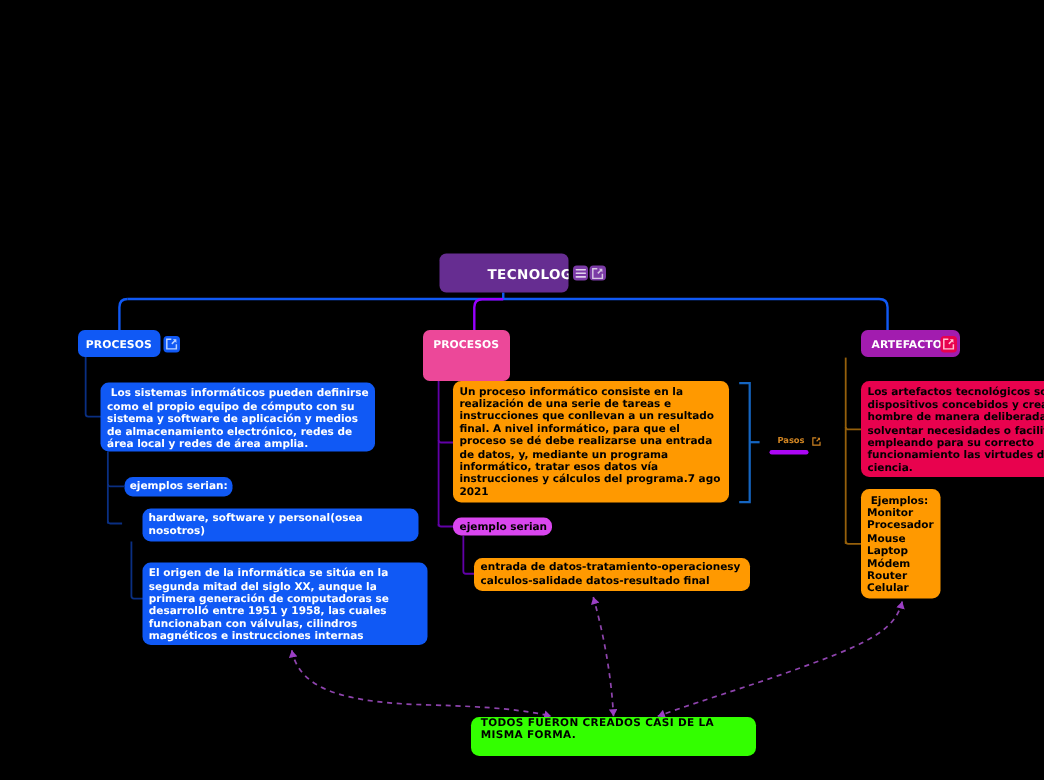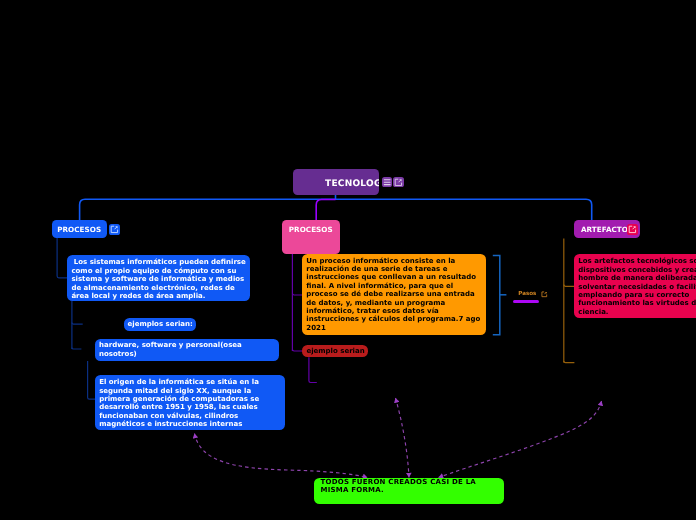--- a/index.html
+++ b/index.html
@@ -88,27 +88,28 @@
     <div class="pill" style="left:51.7px;top:220.3px;width:55px;height:17.5px;font-size:7.2px;letter-spacing:0.05px;line-height:20.1px;background:#1059f5;">PROCESOS</div>
     <div class="icon" style="left:109px;top:224px;width:11px;height:11px;background:#1059f5;">
       <svg viewBox="0 0 24 24" width="8.8" height="8.8">
         <g fill="none" stroke="#bcd3ff" stroke-width="2.7" stroke-linecap="butt" stroke-linejoin="miter">
           <path d="M11.5 3.3H3.3v17.4h17.4v-8.2"></path>
           <path d="M12.4 11.6 19 5"></path>
         </g>
         <path d="M14.2 3.3h6.5v6.5l-3.2-3.3z" fill="#bcd3ff"></path>
       </svg>
     </div>
-    <div class="para" style="left:67.4px;top:255.2px;width:182.4px;height:45.5px;background:#1059f5;color:#fff;font-size:7px;line-height:8.4px;padding:3.1px 4px 0 4px;"> Los sistemas informáticos pueden definirse como el propio equipo de cómputo con su sistema y software de informática y medios de almacenamiento electrónico, redes de área local y redes de área amplia.</div>
-    <div class="para nw" style="left:82.5px;top:318px;width:72.2px;height:12.7px;background:#1059f5;color:#fff;font-size:7px;line-height:8.4px;padding:2.1px 4px 0 4px;margin-left:41px;">ejemplos serian:</div>
+    <div class="para" style="left:67.4px;top:255.2px;width:182.4px;height:45.5px;background:#1059f5;color:#fff;font-size:7px;line-height:8.4px;padding:3.1px 4px 0 4px;"> Los sistemas informáticos pueden definirse como el propio equipo de cómputo con su sistema y software de aplicación y medios de almacenamiento electrónico, redes de área local y redes de área amplia.</div>
+    <div class="para nw" style="left:82.5px;top:318px;width:72.2px;height:12.7px;background:#1059f5;color:#fff;font-size:7px;line-height:8.4px;padding:2.1px 4px 0 4px;">ejemplos serian:</div>
     <div class="para" style="left:95px;top:338.6px;width:183.5px;height:22.3px;background:#1059f5;color:#fff;font-size:7px;line-height:8.4px;padding:2.5px 4px 0 4px;">hardware, software y personal(osea nosotros)</div>
     <div class="para" style="left:95.2px;top:375.1px;width:190px;height:54.5px;background:#1059f5;color:#fff;font-size:7px;line-height:8.4px;padding:3px 4px 0 4px;">El origen de la informática se sitúa en la segunda mitad del siglo XX, aunque la primera generación de computadoras se desarrolló entre 1951 y 1958, las cuales funcionaban con válvulas, cilindros magnéticos e instrucciones internas</div>
     <div class="pill" style="left:282px;top:220.2px;width:57.5px;height:34px;font-size:7.2px;letter-spacing:0.05px;line-height:20.1px;background:#ec4899;">PROCESOS</div>
     <div class="para" style="left:302.3px;top:253.5px;width:184.2px;height:81.4px;background:#ff9900;color:#000;font-size:7px;line-height:8.4px;padding:3.1px 4px 0 4px;">Un proceso informático consiste en la realización de una serie de tareas e instrucciones que conllevan a un resultado final. A nivel informático, para que el proceso se dé debe realizarse una entrada de datos, y, mediante un programa informático, tratar esos datos vía instrucciones y cálculos del programa.7 ago 2021</div>
-    <div class="para nw" style="left:302.4px;top:345px;width:65.6px;height:12.2px;background:#b91c1c;color:#000;font-size:7px;line-height:8.4px;padding:2.1px 4px 0 4px;">ejemplo serian</div>
+    <div class="para nw" style="left:302.4px;top:345px;width:65.6px;height:12.2px;background:#d946ef;color:#000;font-size:7px;line-height:8.4px;padding:2.1px 4px 0 4px;">ejemplo serian</div>
+    <div class="para" style="left:316.4px;top:371.9px;width:183.4px;height:22.2px;background:#ff9900;color:#000;font-size:7px;line-height:8.4px;padding:2.5px 4px 0 4px;">entrada de datos-tratamiento-operacionesy calculos-salidade datos-resultado final</div>
     <div class="annot-label" style="left:518.3px;top:291.2px;font-size:5.6px;line-height:6px;font-weight:600;letter-spacing:-0.05px;color:#d08422;">Pasos</div>
     <div class="icon" style="left:541.4px;top:291.2px;width:6.6px;height:6.6px;">
       <svg viewBox="0 0 24 24" width="6.6" height="6.6">
         <g fill="none" stroke="#d08422" stroke-width="2.9" stroke-linecap="butt" stroke-linejoin="miter">
           <path d="M11.5 3.3H3.3v17.4h17.4v-8.2"></path>
           <path d="M12.4 11.6 19 5"></path>
         </g>
         <path d="M14.2 3.3h6.5v6.5l-3.2-3.3z" fill="#d08422"></path>
       </svg>
     </div>
@@ -117,14 +118,22 @@
     <div class="icon" style="left:627px;top:224.3px;width:11px;height:11px;background:#e8024e;">
       <svg viewBox="0 0 24 24" width="8.8" height="8.8">
         <g fill="none" stroke="#ffc2d4" stroke-width="2.7" stroke-linecap="butt" stroke-linejoin="miter">
           <path d="M11.5 3.3H3.3v17.4h17.4v-8.2"></path>
           <path d="M12.4 11.6 19 5"></path>
         </g>
         <path d="M14.2 3.3h6.5v6.5l-3.2-3.3z" fill="#ffc2d4"></path>
       </svg>
     </div>
     <div class="para" style="left:574.3px;top:254.3px;width:170px;height:64px;background:#e8024e;color:#000;font-size:7px;line-height:8.4px;padding:3.1px 4px 0 4px;">Los artefactos tecnológicos son dispositivos concebidos y creados por el hombre de manera deliberada para solventar necesidades o facilitar tareas, empleando para su correcto funcionamiento las virtudes de la ciencia.</div>
+    <div class="para" style="left:574px;top:326.2px;width:52.5px;height:72.9px;background:#ff9900;color:#000;font-size:7px;line-height:8.4px;padding:3.4px 4px 0 4px;"> Ejemplos:
+Monitor
+Procesador
+Mouse
+Laptop
+Módem
+Router
+Celular</div>
     <div class="para" style="left:313.5px;top:477.9px;width:190px;height:26.2px;background:#33ff00;color:#000;font-size:7px;line-height:8.6px;padding:0 7px 0 7px;letter-spacing:0.23px;">TODOS FUERON CREADOS CASI DE LA MISMA FORMA.</div>
   </div>
 
 </body></html>

